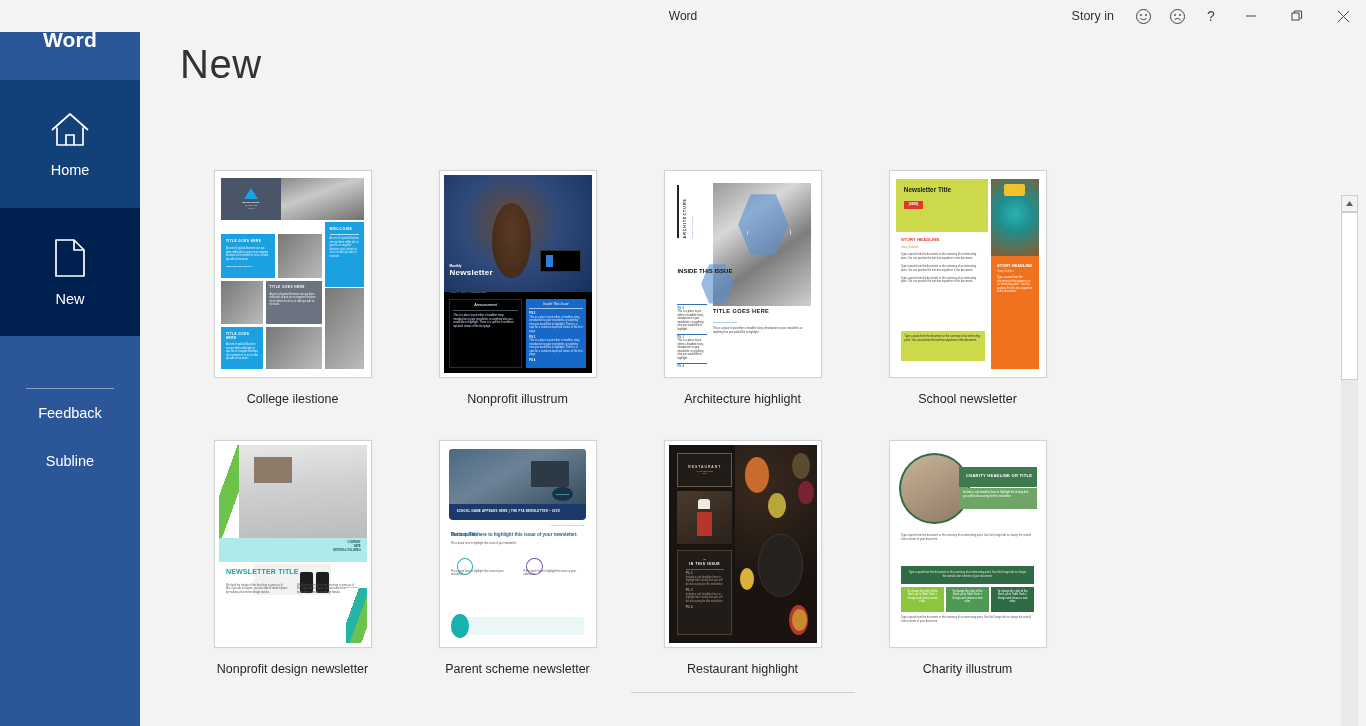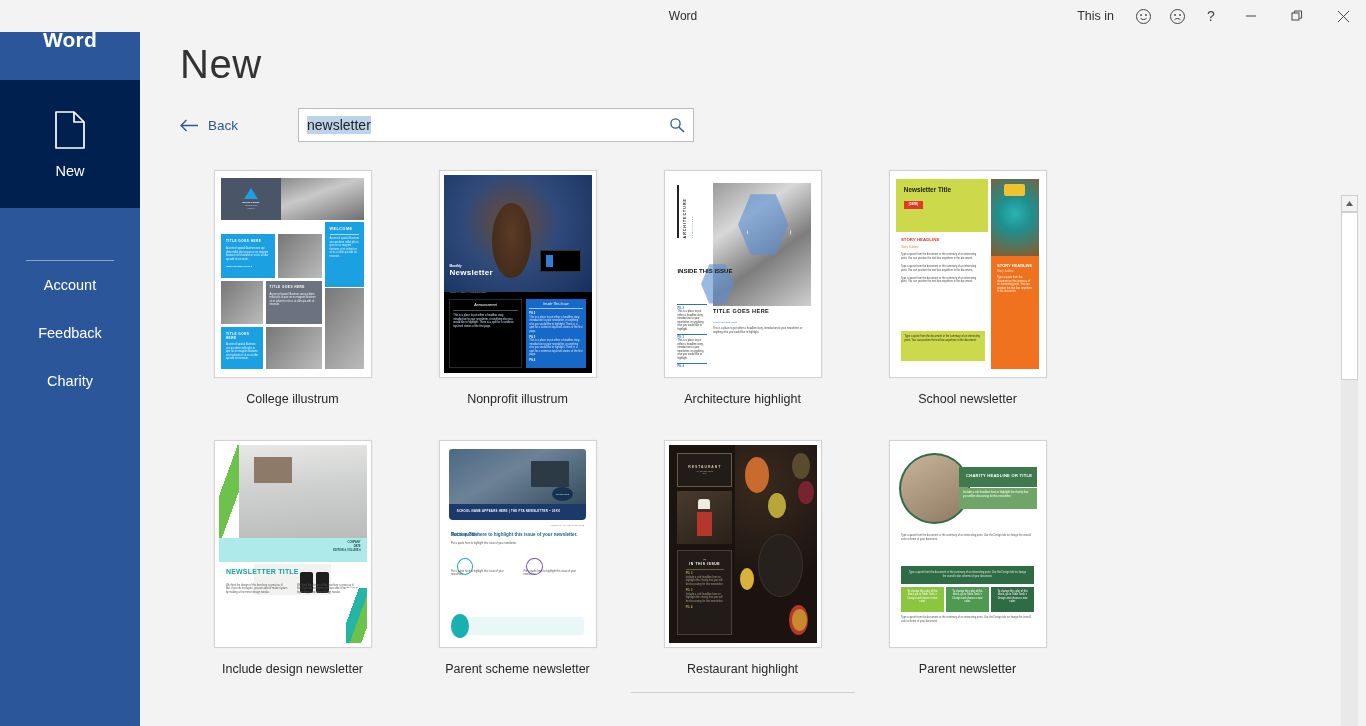--- a/index.html
+++ b/index.html
@@ -257,21 +257,21 @@
   .t-chr .foot { position:absolute; left:5%; top:86.5%; width:90%; color:#555; }
 </style>
 </head>
 <body>
 
 <div class="app">
 
   <div class="titlebar">
     <div class="titlebar-title">Word</div>
     <div class="tb-right">
-      <div class="signin">This in</div>
+      <div class="signin">Story in</div>
       <div class="tb-btn">
         <svg width="17" height="17" viewBox="0 0 17 17">
             <circle cx="8.5" cy="8.5" r="7" fill="none" stroke="#444" stroke-width="1"></circle>
             <circle cx="6" cy="7" r=".9" fill="#444"></circle>
             <circle cx="11" cy="7" r=".9" fill="#444"></circle>
             <path d="M5.5 10.3c1.6 1.7 4.4 1.7 6 0" fill="none" stroke="#444" stroke-width="1"></path>
           </svg>
       </div>
       <div class="tb-btn">
         <svg width="17" height="17" viewBox="0 0 17 17">
@@ -297,61 +297,49 @@
         <svg width="13" height="13" viewBox="0 0 13 13">
             <path d="M1 1l11 11M12 1L1 12" stroke="#444" stroke-width="1"></path>
           </svg>
       </div>
     </div>
   </div>
 
   <div class="sidebar">
     <div class="brand">Word</div>
 
+    <div class="nav-item home">
+      <span>
+        <svg width="42" height="38" viewBox="0 0 42 38">
+            <path d="M3 19L21 3l18 16M8 16.5V34h26V16.5" fill="none" stroke="#fff" stroke-width="1.7" stroke-linejoin="round"></path>
+            <path d="M17 34V24h8v10" fill="none" stroke="#fff" stroke-width="1.7"></path>
+          </svg>
+      </span>
+      <span>Home</span>
+    </div>
 
     <div class="nav-item active">
       <span>
         <svg width="32" height="40" viewBox="0 0 32 40">
             <path d="M2 2h18l10 10v26H2z" fill="none" stroke="#fff" stroke-width="1.7" stroke-linejoin="round"></path>
             <path d="M20 2v10h10" fill="none" stroke="#fff" stroke-width="1.7" stroke-linejoin="round"></path>
           </svg>
       </span>
       <span>New</span>
     </div>
 
 
     <div class="side-divider"></div>
-    <div class="side-link">Account</div>
     <div class="side-link">Feedback</div>
-    <div class="side-link">Charity</div>
+    <div class="side-link">Subline</div>
   </div>
 
   <div class="main">
     <div class="page-title">New</div>
 
-    <div class="searchrow">
-      <div class="back">
-        <span>
-          <svg width="19" height="13" viewBox="0 0 19 13">
-              <path d="M18 6.5H1M6.5 1L1 6.5 6.5 12" fill="none" stroke="#2b579a" stroke-width="1.3"></path>
-            </svg>
-        </span>
-        <span>Back</span>
-      </div>
-
-      <div class="searchbox">
-        <span class="search-text">newsletter</span>
-        <span class="search-ico">
-          <svg width="16" height="16" viewBox="0 0 16 16">
-              <circle cx="6.5" cy="6.5" r="4.6" fill="none" stroke="#2b579a" stroke-width="1.3"></circle>
-              <path d="M10 10.2L15 15" stroke="#2b579a" stroke-width="1.5"></path>
-            </svg>
-        </span>
-      </div>
-    </div>
 
     <div class="gallery">
       <div class="grid">
 
         <div class="cell">
           <div class="thumbwrap">
             <div class="thumb">
                 <div class="tmpl t-college">
               <div class="logo">
                 <div class="tri"></div>
@@ -378,21 +366,21 @@
               </div>
               <div class="ph" style="right:2%;top:57%;width:26%;height:41%"></div>
               <div class="blk" style="left:2%;top:77%;width:28%;height:21%">
                 <div class="ttl">TITLE GOES HERE</div>
                 <div style="margin-top:10%;opacity:.9">Accent of spatial illustrum sen qui diem millat plis to que ror ex magnim ilestione sit et volorrit er sit es ut ullor qui adit sit recerate.</div>
               </div>
               <div class="ph" style="left:32%;top:77%;width:38%;height:21%"></div>
             </div>
               </div>
           </div>
-          <div class="caption">College illustrum</div>
+          <div class="caption">College ilestione</div>
         </div>
 
         <div class="cell">
           <div class="thumbwrap">
             <div class="thumb">
                 <div class="tmpl t-np">
               <div class="hero"></div>
                   <div class="face"></div>
               <div class="badge">
                     <i></i>
@@ -495,21 +483,21 @@
                   <div>EDITION #, VOLUME #</div>
                 </div>
               </div>
               <div class="nt">NEWSLETTER TITLE</div>
               <div class="col" style="left:5%">We think the design of this brochure is great as is! But, if you do not agree, you are able to make it yours by making a few minor design tweaks.</div>
               <div class="col" style="right:5%">We think the design of this brochure is great as is! But, if you do not agree, you are able to make it yours by making a few minor design tweaks.</div>
               <div class="diag2"></div>
             </div>
               </div>
           </div>
-          <div class="caption">Include design newsletter</div>
+          <div class="caption">Nonprofit design newsletter</div>
         </div>
 
         <div class="cell" style="margin-top:24px">
           <div class="thumbwrap">
             <div class="thumb">
                 <div class="tmpl t-pt">
               <div class="ph">
                     <div class="lap"></div>
                     <div class="circ">SCHOOL LOGO</div>
                   </div>
@@ -580,21 +568,21 @@
               <div class="qt">Type a quote from the document or the summary of an interesting point. Use the Design tab to change the overall color scheme of your document.</div>
               <div class="cols">
                 <div class="a">To change the color of this block, go to Table Tools &gt; Design and choose a new color.</div>
                 <div class="b">To change the color of this block, go to Table Tools &gt; Design and choose a new color.</div>
                 <div class="c">To change the color of this block, go to Table Tools &gt; Design and choose a new color.</div>
               </div>
               <div class="foot">Type a quote from the document or the summary of an interesting point. Use the Design tab to change the overall color scheme of your document.</div>
             </div>
               </div>
           </div>
-          <div class="caption">Parent newsletter</div>
+          <div class="caption">Charity illustrum</div>
         </div>
 
       </div>
     </div>
 
     <div class="scrollbar">
       <div class="sb-arrow">
         <svg width="7" height="5" viewBox="0 0 7 5">
             <path d="M3.5 0L7 5H0z" fill="#606060"></path>
           </svg>

